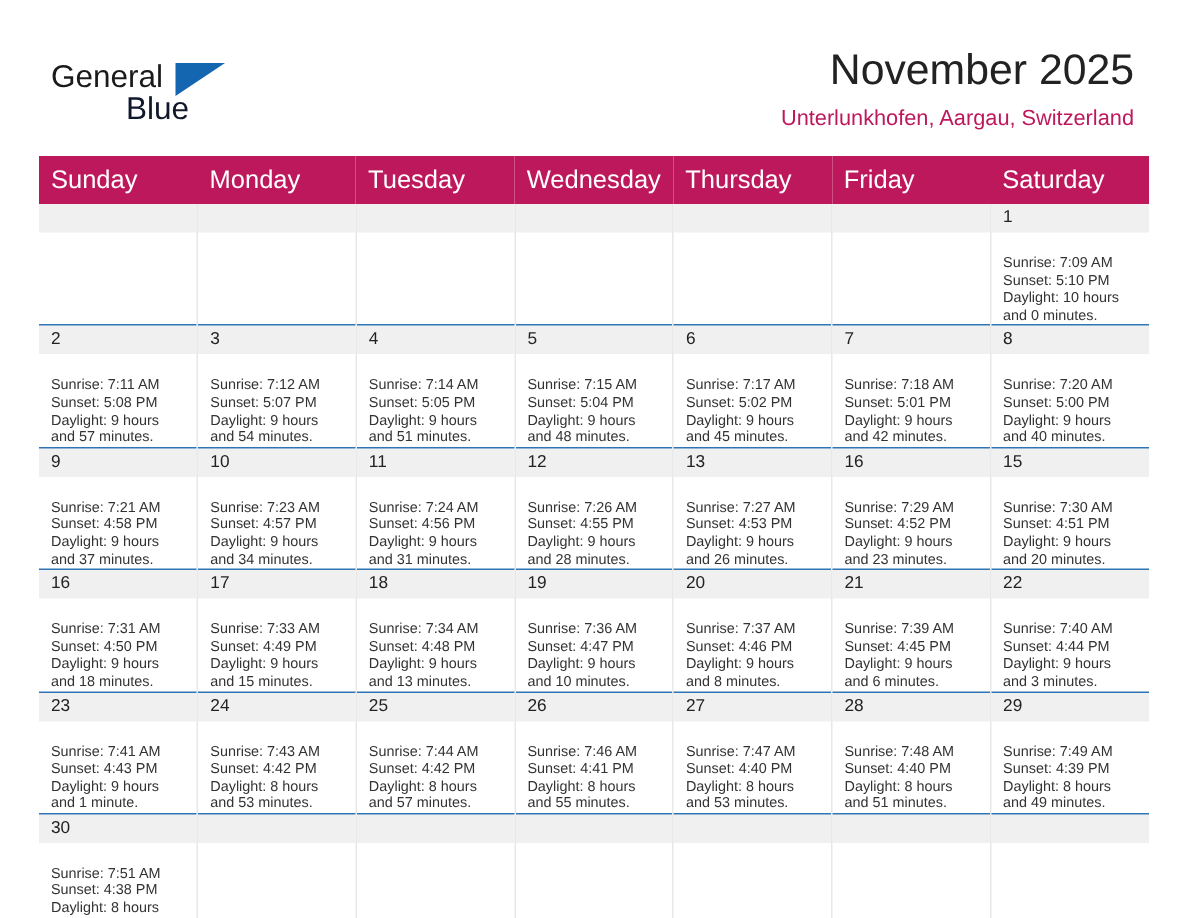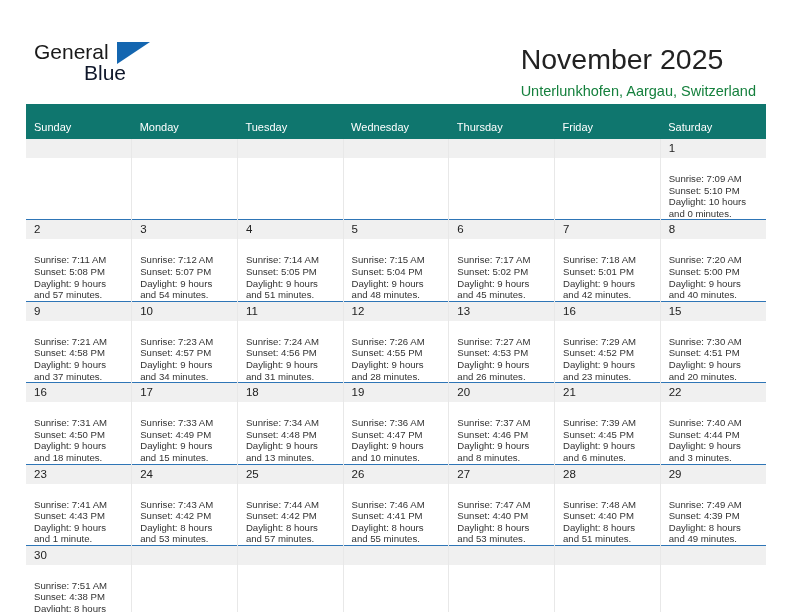--- a/index.html
+++ b/index.html
@@ -55,53 +55,54 @@
     left: 83px;
     top: 2px;
     width: 0; height: 0;
     border-left: 33px solid #1466b0;
     border-bottom: 22px solid transparent;
   }
 
   .title-block {
     position: absolute;
     right: 36px;
-    top: 42px;
+    top: 30px;
+    text-align: right;
   }
   .cal-title {
     font-size: 28.5px;
     font-weight: normal;
     color: #222222;
     line-height: 34px;
     white-space: nowrap;
   }
   .cal-sub {
     margin-top: 6px;
     font-size: 14.5px;
-    color: #15803d;
+    color: #be185d;
     line-height: 18px;
     white-space: nowrap;
   }
 
   
   .calendar {
     position: absolute;
     left: 26px;
     top: 104px;
     width: 740px;
     border-collapse: collapse;
     table-layout: fixed;
   }
   .calendar th {
-    background: #0f766e;
+    background: #be185d;
     color: #ffffff;
-    font-size: 11px;
+    font-size: 17px;
     font-weight: normal;
     text-align: left;
-    padding: 17px 0 6px 8px;
+    padding: 6px 0 6px 8px;
     height: 10px;
     border: none;
   }
   .calendar td {
     vertical-align: top;
     padding: 0;
     border-top: 1.4px solid #2e75b6;
     border-right: 1px solid #e8e8e8;
     height: 72px;
     box-sizing: border-box;

